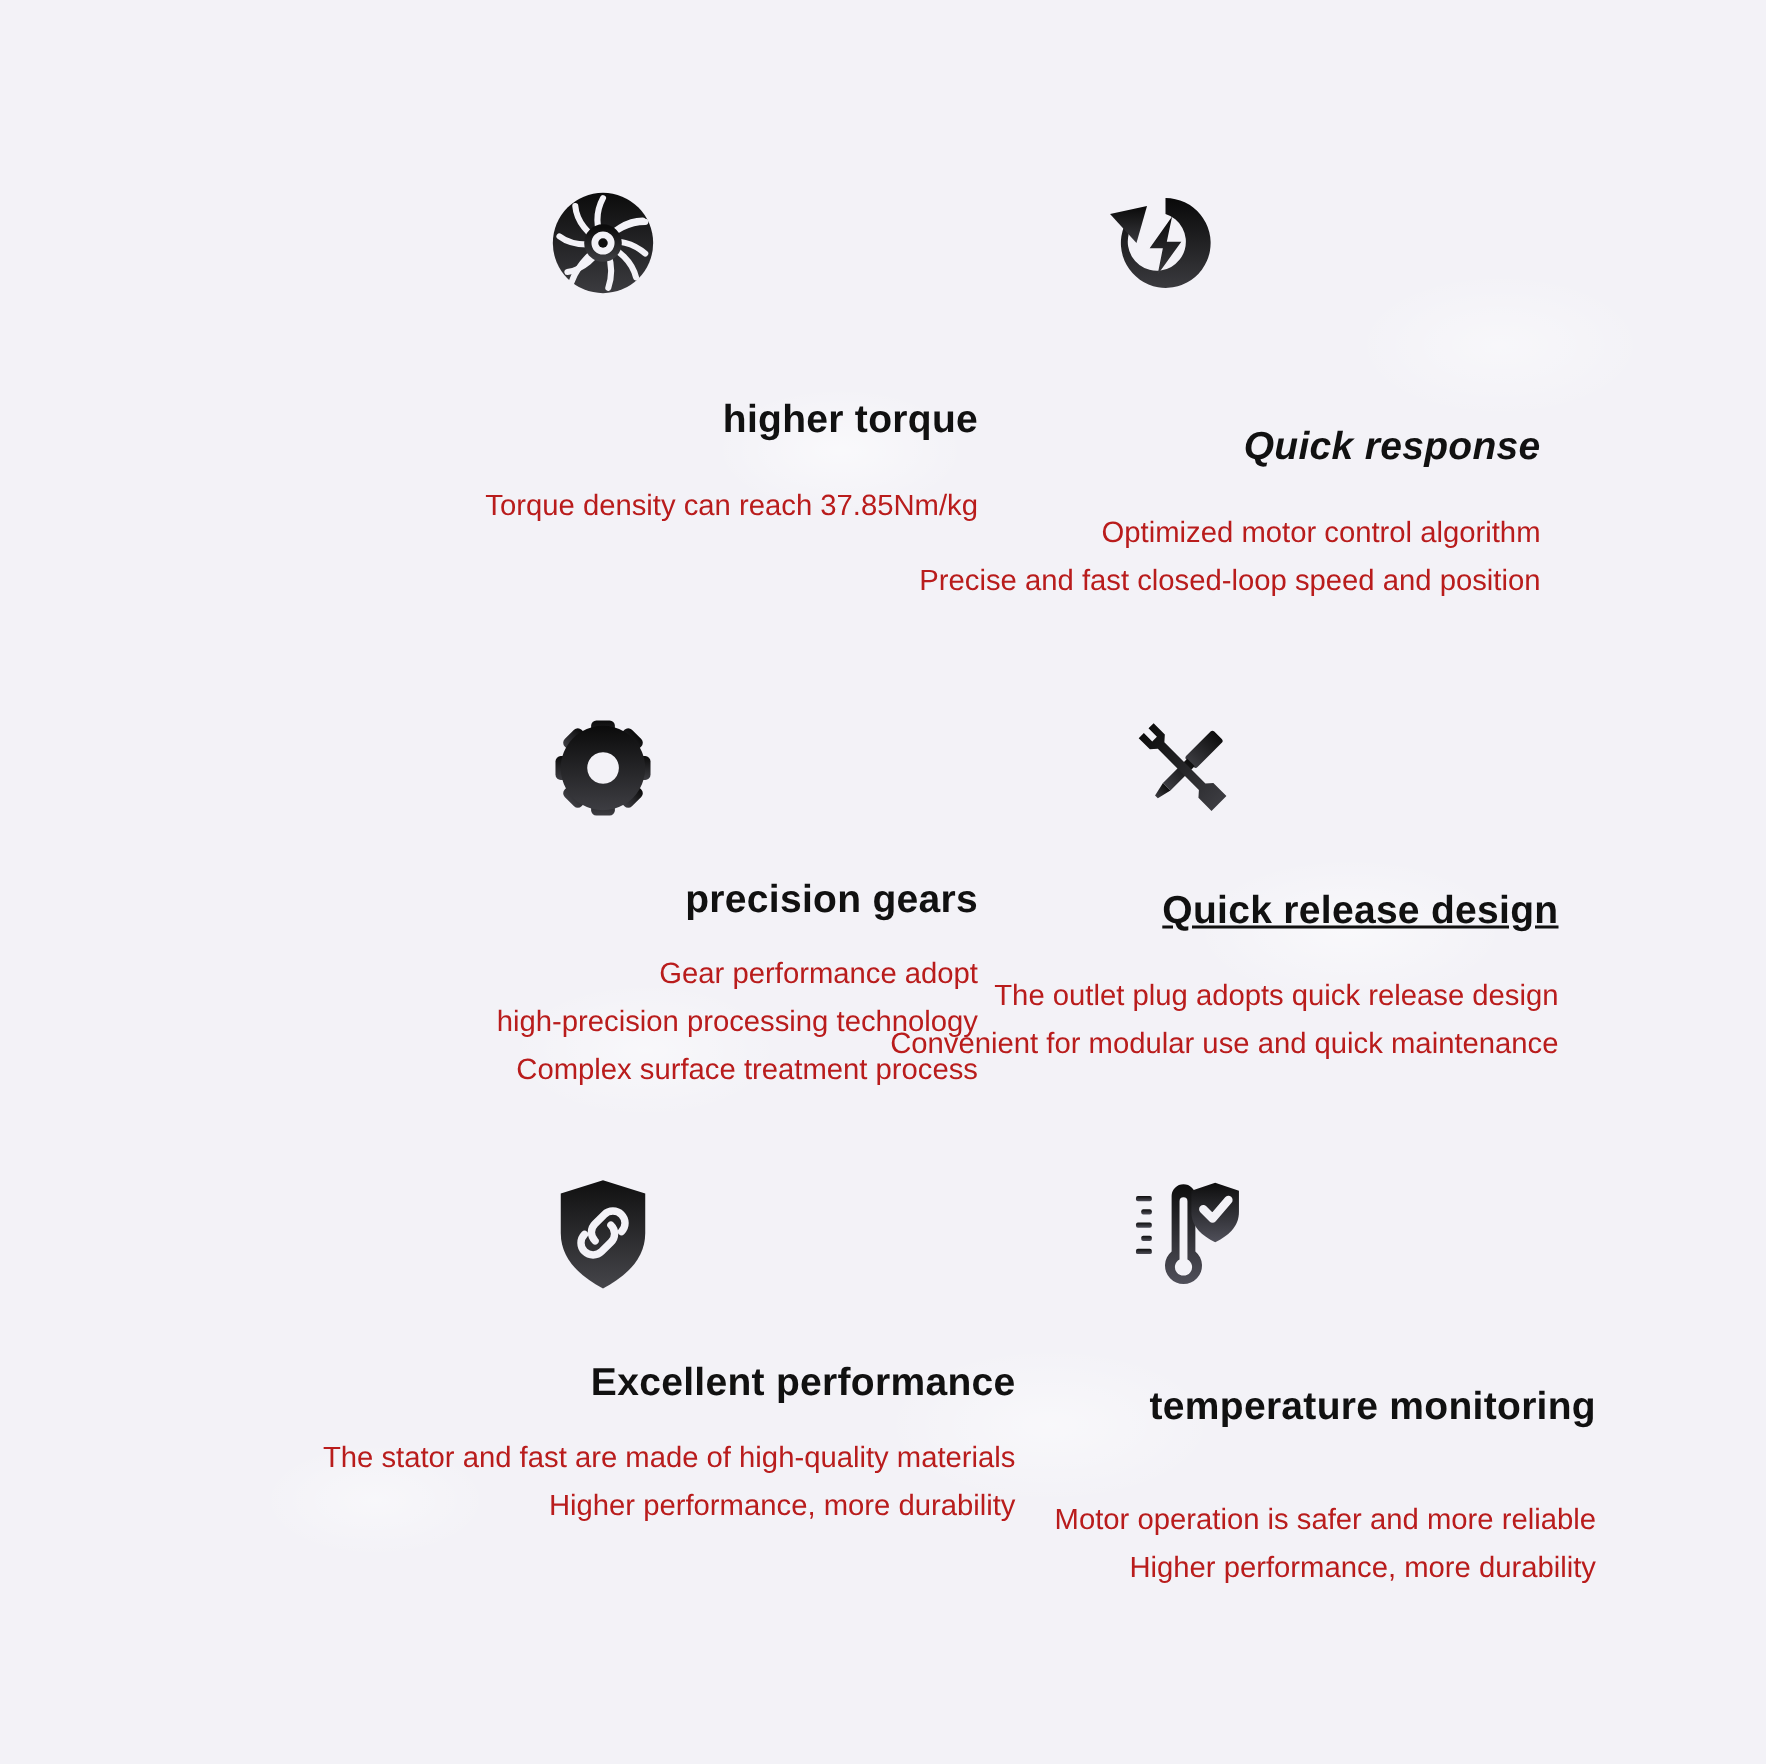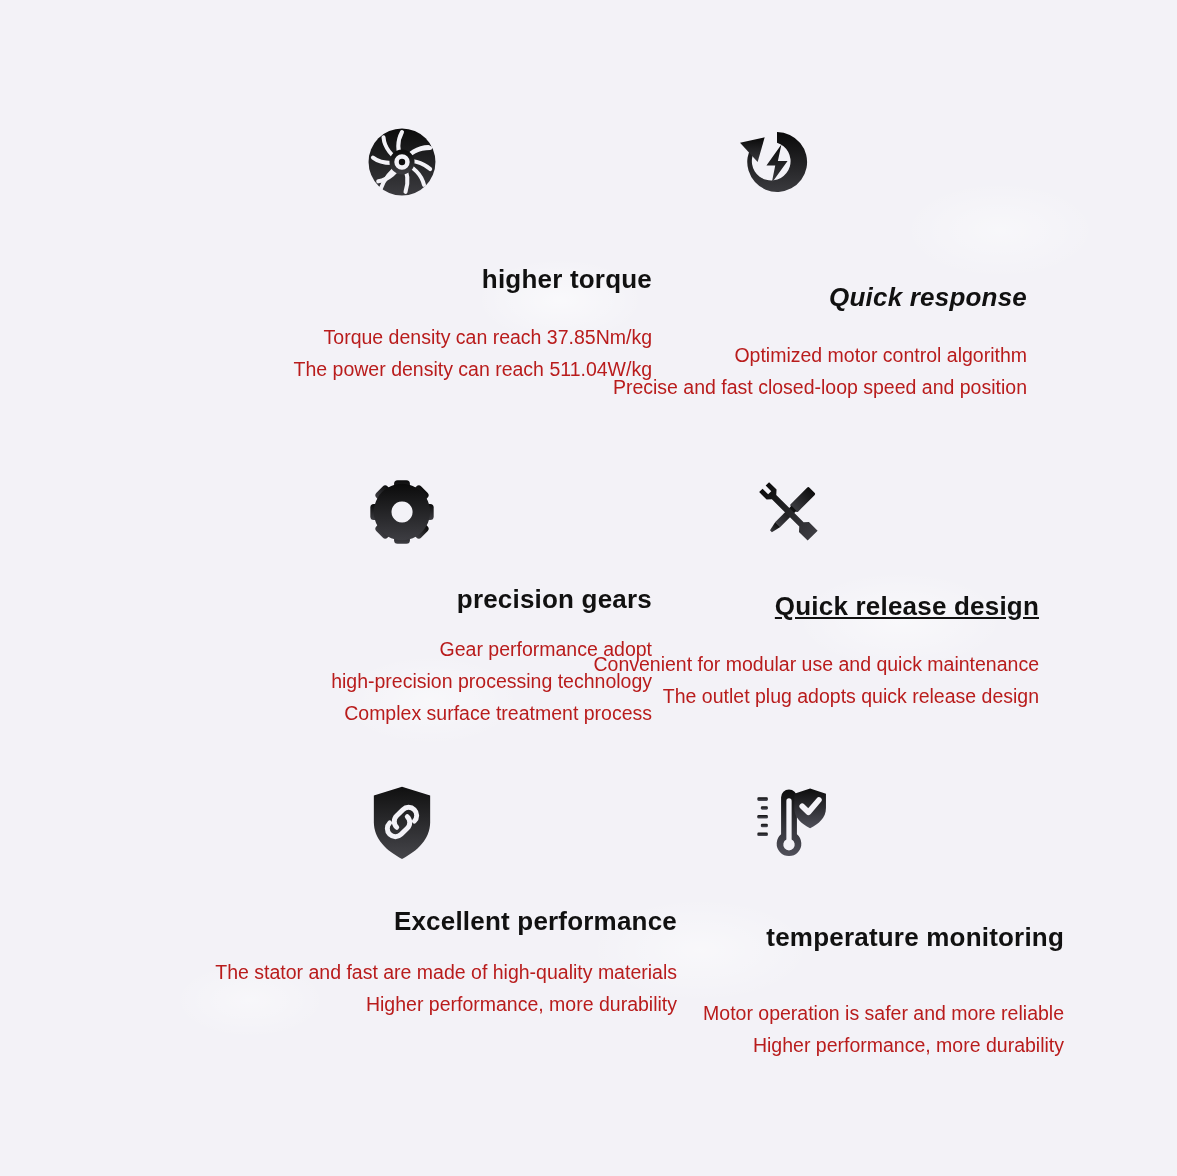--- a/index.html
+++ b/index.html
@@ -132,21 +132,20 @@
           </mask>
         </defs>
         <circle cx="50" cy="50" r="38" fill="url(#gradTurbine)" mask="url(#bladeMask)"></circle>
         <circle cx="50" cy="50" r="11.5" fill="none" stroke="url(#gradTurbine)" stroke-width="5.5"></circle>
         <circle cx="50" cy="50" r="3.6" fill="#0f0f0f"></circle>
       </svg>
     </span>
     <div class="card-title">higher torque</div>
     <ul class="card-lines">
       <li>Torque density can reach 37.85Nm/kg</li>
-      <li>The power density can reach 511.04W/kg</li>
     </ul>
   </div>
 
   <div class="feature-card" id="card-quick-response">
     <span class="icon-wrap">
       <svg viewBox="0 0 100 100" xmlns="http://www.w3.org/2000/svg">
         <defs>
           <linearGradient id="gradRot" x1="0" y1="0" x2="0" y2="1">
             <stop offset="0%" stop-color="#090909"></stop>
             <stop offset="100%" stop-color="#3a3a3e"></stop>
@@ -214,22 +213,22 @@
           </g>
 
           <g transform="rotate(-45 50 50)">
             <path d="M42 10 L42 22 L46.5 26 L46.5 70 L42 74 L42 88 L58 88 L58 74 L53.5 70 L53.5 26 L58 22 L58 10 L52.5 10 L52.5 19 L47.5 19 L47.5 10 Z"></path>
           </g>
         </g>
       </svg>
     </span>
     <div class="card-title">Quick release design</div>
     <ul class="card-lines">
+      <li>The outlet plug adopts quick release design</li>
       <li>Convenient for modular use and quick maintenance</li>
-      <li>The outlet plug adopts quick release design</li>
     </ul>
   </div>
 
   <div class="feature-card" id="card-excellent-perf">
     <span class="icon-wrap">
       <svg viewBox="0 0 100 100" xmlns="http://www.w3.org/2000/svg">
         <defs>
           <linearGradient id="gradShield" x1="0" y1="0" x2="0" y2="1">
             <stop offset="0%" stop-color="#101010"></stop>
             <stop offset="100%" stop-color="#45454a"></stop>

